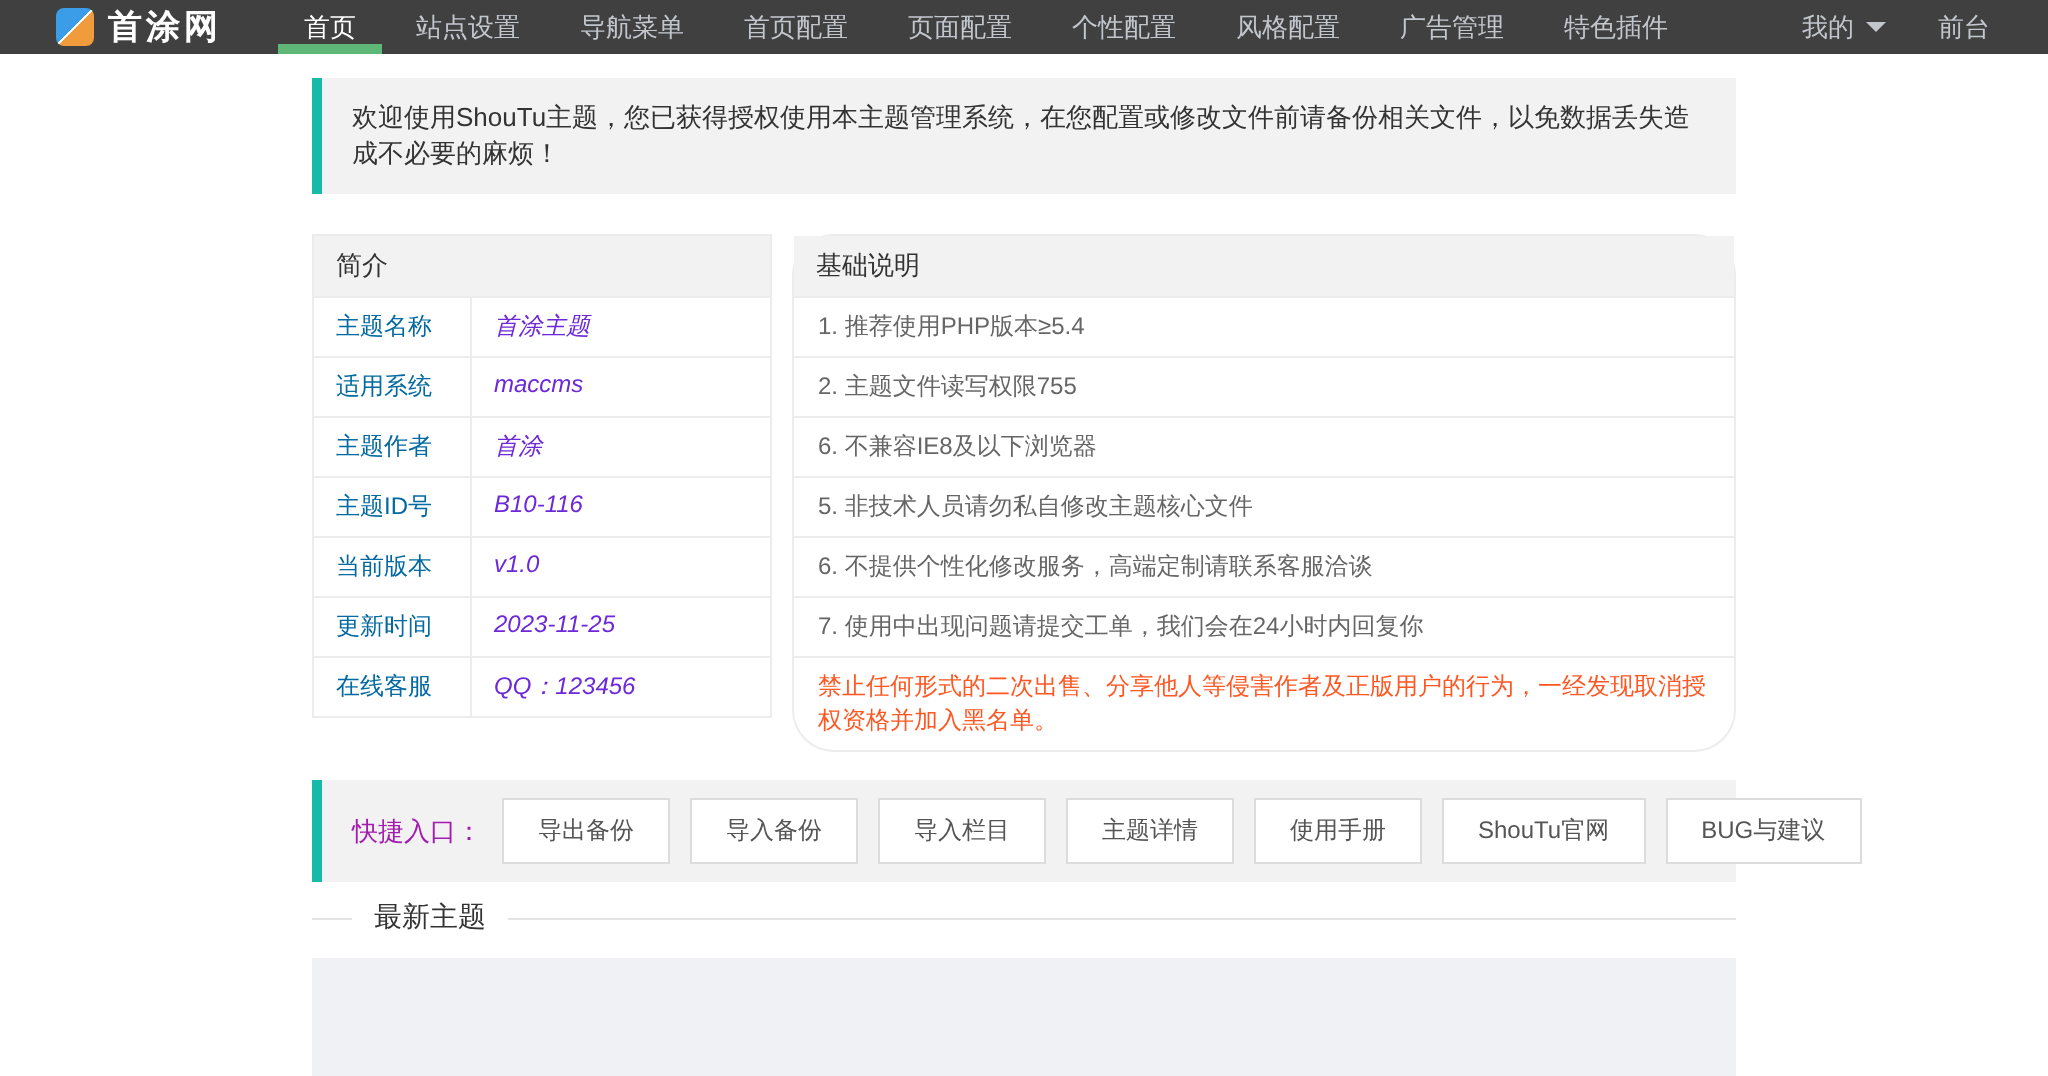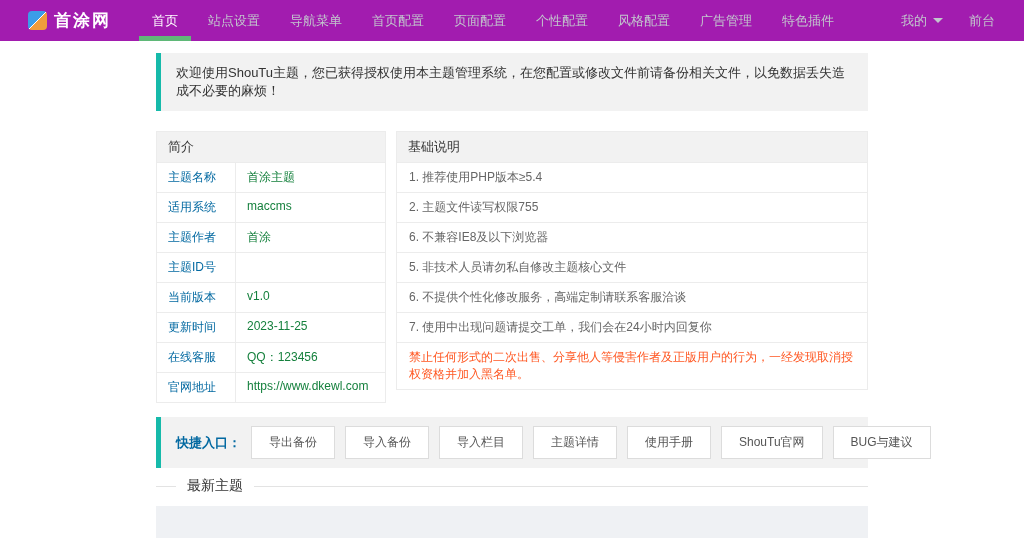--- a/index.html
+++ b/index.html
@@ -1,20 +1,20 @@
 <!DOCTYPE html>
 <html><head>
 <meta charset="utf-8">
 <style>
   * { box-sizing: border-box; margin: 0; padding: 0; }
   html, body { width: 1024px; height: 538px; overflow: hidden; background: #fff;
     font-family: "Liberation Sans", "DejaVu Sans", sans-serif; }
 
   
-  .navbar { height: 41px; background: #a21caf; display: flex; align-items: stretch; }
+  .navbar { height: 27px; background: #404040; display: flex; align-items: stretch; }
   .brand { display: flex; align-items: center; gap: 7px; padding: 0 22px 0 28px; }
   .brand-icon { width: 19px; height: 19px; border-radius: 4px;
     background: linear-gradient(135deg, #3b9de8 0 48%, #fff 48% 52%, #f09c3c 52% 100%); }
   .brand-text { color: #fff; font-size: 17px; font-weight: bold; letter-spacing: 2px; }
   .nav-menu { display: flex; align-items: stretch; margin-left: 4px; }
   .nav-item { position: relative; display: flex; align-items: center; padding: 0 15px;
     color: #c2c6cd; font-size: 13px; cursor: pointer; }
   .nav-item.active { color: #fff; }
   .nav-item.active::after { content: ""; position: absolute; left: 2px; right: 2px; bottom: 0;
     height: 5px; background: #5FB878; }
@@ -33,30 +33,30 @@
   
   .panels { display: flex; gap: 10px; margin-top: 20px; align-items: flex-start; }
   .panel { border: 1px solid #ececec; background: #fff; }
   .panel-header { background: #f2f2f2; padding: 6px 11px; font-size: 13px; color: #333;
     border-bottom: 1px solid #ececec; }
   .intro-panel { width: 230px; }
   .intro-row { display: flex; border-bottom: 1px solid #ececec; }
   .intro-row:last-child { border-bottom: none; }
   .intro-label { width: 79px; padding: 6px 11px; font-size: 12px; color: #0369a1;
     border-right: 1px solid #ececec; white-space: nowrap; }
-  .intro-value { flex: 1; padding: 6px 11px; font-size: 12px; color: #15803d; white-space: nowrap; }
-  .basics-panel { flex: 1; }
+  .intro-value { flex: 1; padding: 6px 11px; font-size: 12px; color: #6d28d9; white-space: nowrap; font-style: italic; }
+  .basics-panel { flex: 1; border-radius: 21px; }
   .basics-item { padding: 6px 12px; font-size: 12px; color: #666;
     border-bottom: 1px solid #ececec; }
   .basics-item:last-child { border-bottom: none; }
   .basics-item.warning { color: #FF5722; }
 
   
   .quick { margin-top: 14px; padding: 9px 15px; display: flex; align-items: center; }
-  .quick-label { font-size: 13px; font-weight: bold; color: #0369a1; white-space: nowrap; }
+  .quick-label { font-size: 13px; font-weight: normal; color: #a21caf; white-space: nowrap; }
   .quick-btn { background: #fff; border: 1px solid #dcdcdc; padding: 7px 17px;
     font-size: 12px; color: #555; margin-left: 10px; cursor: pointer; white-space: nowrap; }
 
   
   .divider { margin-top: 9px; display: flex; align-items: center; font-size: 14px; color: #333; }
   .divider::before { content: ""; width: 20px; height: 1px; background: #e3e3e3; margin-right: 11px; }
   .divider::after { content: ""; flex: 1; height: 1px; background: #e3e3e3; margin-left: 11px; }
 
   
   .themes-panel { margin-top: 11px; background: #eff1f4; padding: 32px 24px 24px;
@@ -105,36 +105,33 @@
       <div class="intro-row">
         <div class="intro-label">适用系统</div>
         <div class="intro-value">maccms</div>
       </div>
       <div class="intro-row">
         <div class="intro-label">主题作者</div>
         <div class="intro-value">首涂</div>
       </div>
       <div class="intro-row">
         <div class="intro-label">主题ID号</div>
+        <div class="intro-value">B10-116</div>
       </div>
       <div class="intro-row">
         <div class="intro-label">当前版本</div>
         <div class="intro-value">v1.0</div>
       </div>
       <div class="intro-row">
         <div class="intro-label">更新时间</div>
         <div class="intro-value">2023-11-25</div>
       </div>
       <div class="intro-row">
         <div class="intro-label">在线客服</div>
         <div class="intro-value">QQ：123456</div>
-      </div>
-      <div class="intro-row">
-        <div class="intro-label">官网地址</div>
-        <div class="intro-value website-url">https://www.dkewl.com</div>
       </div>
     </div>
 
     <div class="panel basics-panel">
       <div class="panel-header">基础说明</div>
       <div class="basics-item">1. 推荐使用PHP版本≥5.4</div>
       <div class="basics-item">2. 主题文件读写权限755</div>
       <div class="basics-item">6. 不兼容IE8及以下浏览器</div>
       <div class="basics-item">5. 非技术人员请勿私自修改主题核心文件</div>
       <div class="basics-item">6. 不提供个性化修改服务，高端定制请联系客服洽谈</div>

